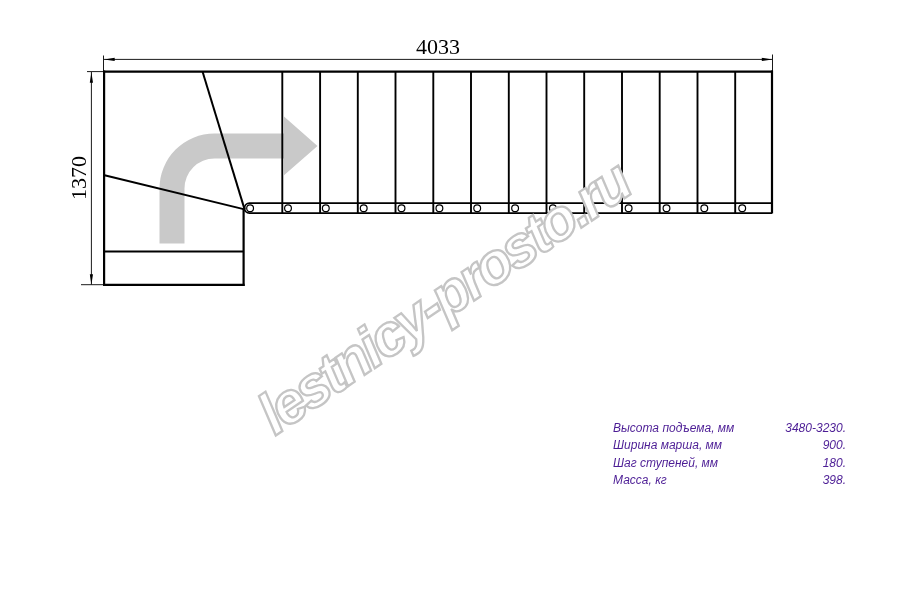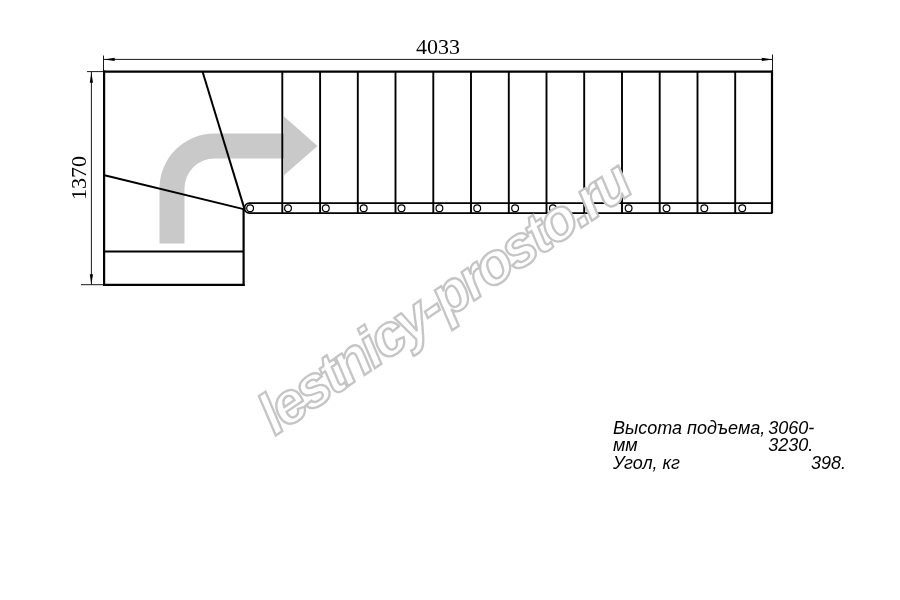--- a/index.html
+++ b/index.html
@@ -1,18 +1,18 @@
 <!DOCTYPE html>
 <html><head>
 <meta charset="utf-8">
 <style>
   html,body{margin:0;padding:0;background:#ffffff;width:900px;height:600px;overflow:hidden;}
   .wrap{position:relative;width:900px;height:600px;font-family:"Liberation Sans",sans-serif;border-radius:26px;}
   svg{position:absolute;left:0;top:0;}
-  .spec{position:absolute;left:613px;top:420px;width:233px;font-style:italic;font-size:18px;line-height:17.45px;color:#000000;}
+  .spec{position:absolute;left:613px;top:420px;width:233px;font-style:italic;font-size:12px;line-height:17.45px;color:#4c1d95;}
   .row{display:flex;justify-content:space-between;}
 </style>
 </head>
 <body>
 <div class="wrap">
 
 <svg width="900" height="600" viewBox="0 0 900 600">
 
   <path d="M159.5,243.5 L159.5,188.5 A55,55 0 0 1 214.5,133.5 L284,133.5 L284,116.5 L317.5,145.9 L284,175.3 L284,158.5 L214.5,158.5 A30,30 0 0 0 184.5,188.5 L184.5,243.5 Z" fill="#c9c9c9"></path>
 
@@ -93,25 +93,33 @@
     <circle cx="742.2" cy="208.2" r="3.4"></circle>
   </g>
 
   <text x="275" y="436" font-family="Liberation Sans, sans-serif" font-weight="bold" font-style="italic" font-size="58" fill="#ffffff" stroke="#c5c5c5" stroke-width="2.3" textLength="437" lengthAdjust="spacing" transform="rotate(-34.2 275 436)">lestnicy-prosto.ru</text>
 </svg>
 
 <div class="spec">
 
   <div class="row">
         <span>Высота подъема, мм</span>
-        <span>3060-3230.</span>
+        <span>3480-3230.</span>
+      </div>
+
+  <div class="row">
+        <span>Ширина марша, мм</span>
+        <span>900.</span>
+      </div>
+
+  <div class="row">
+        <span>Шаг ступеней, мм</span>
+        <span>180.</span>
       </div>
 
 
 
-
-
   <div class="row">
-        <span>Угол, кг</span>
+        <span>Масса, кг</span>
         <span>398.</span>
       </div>
 </div>
 </div>
 
 </body></html>

